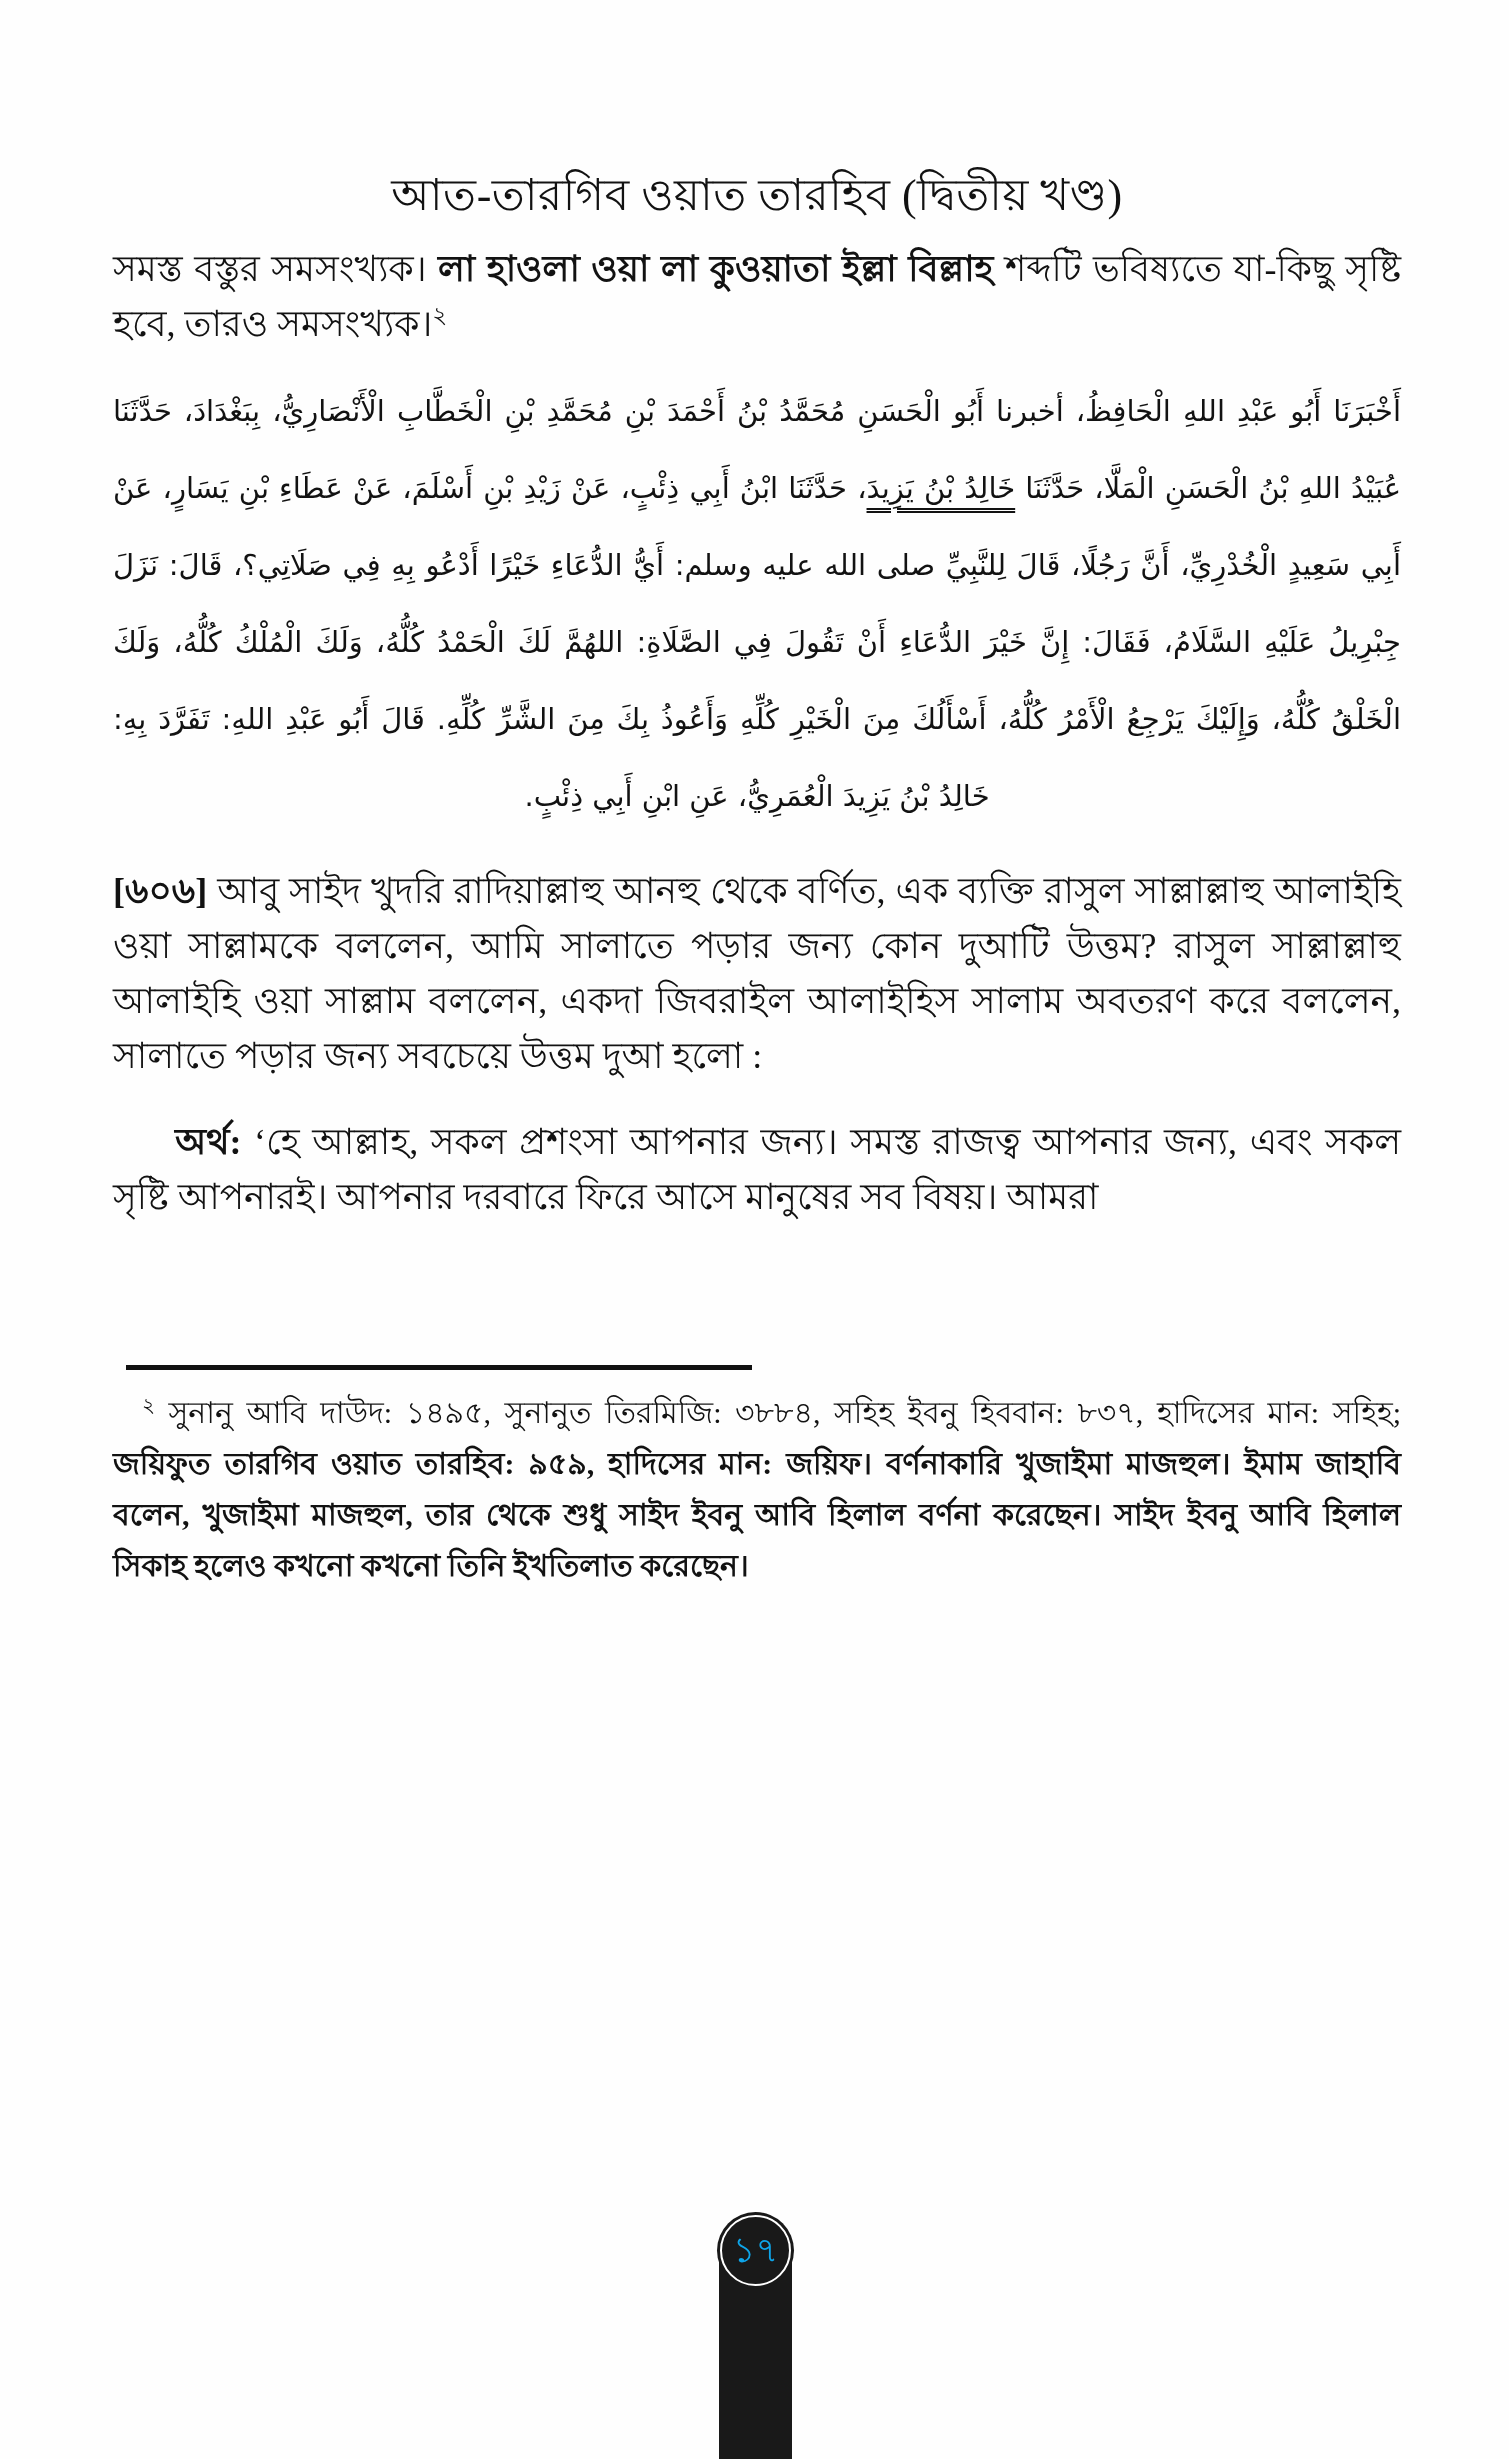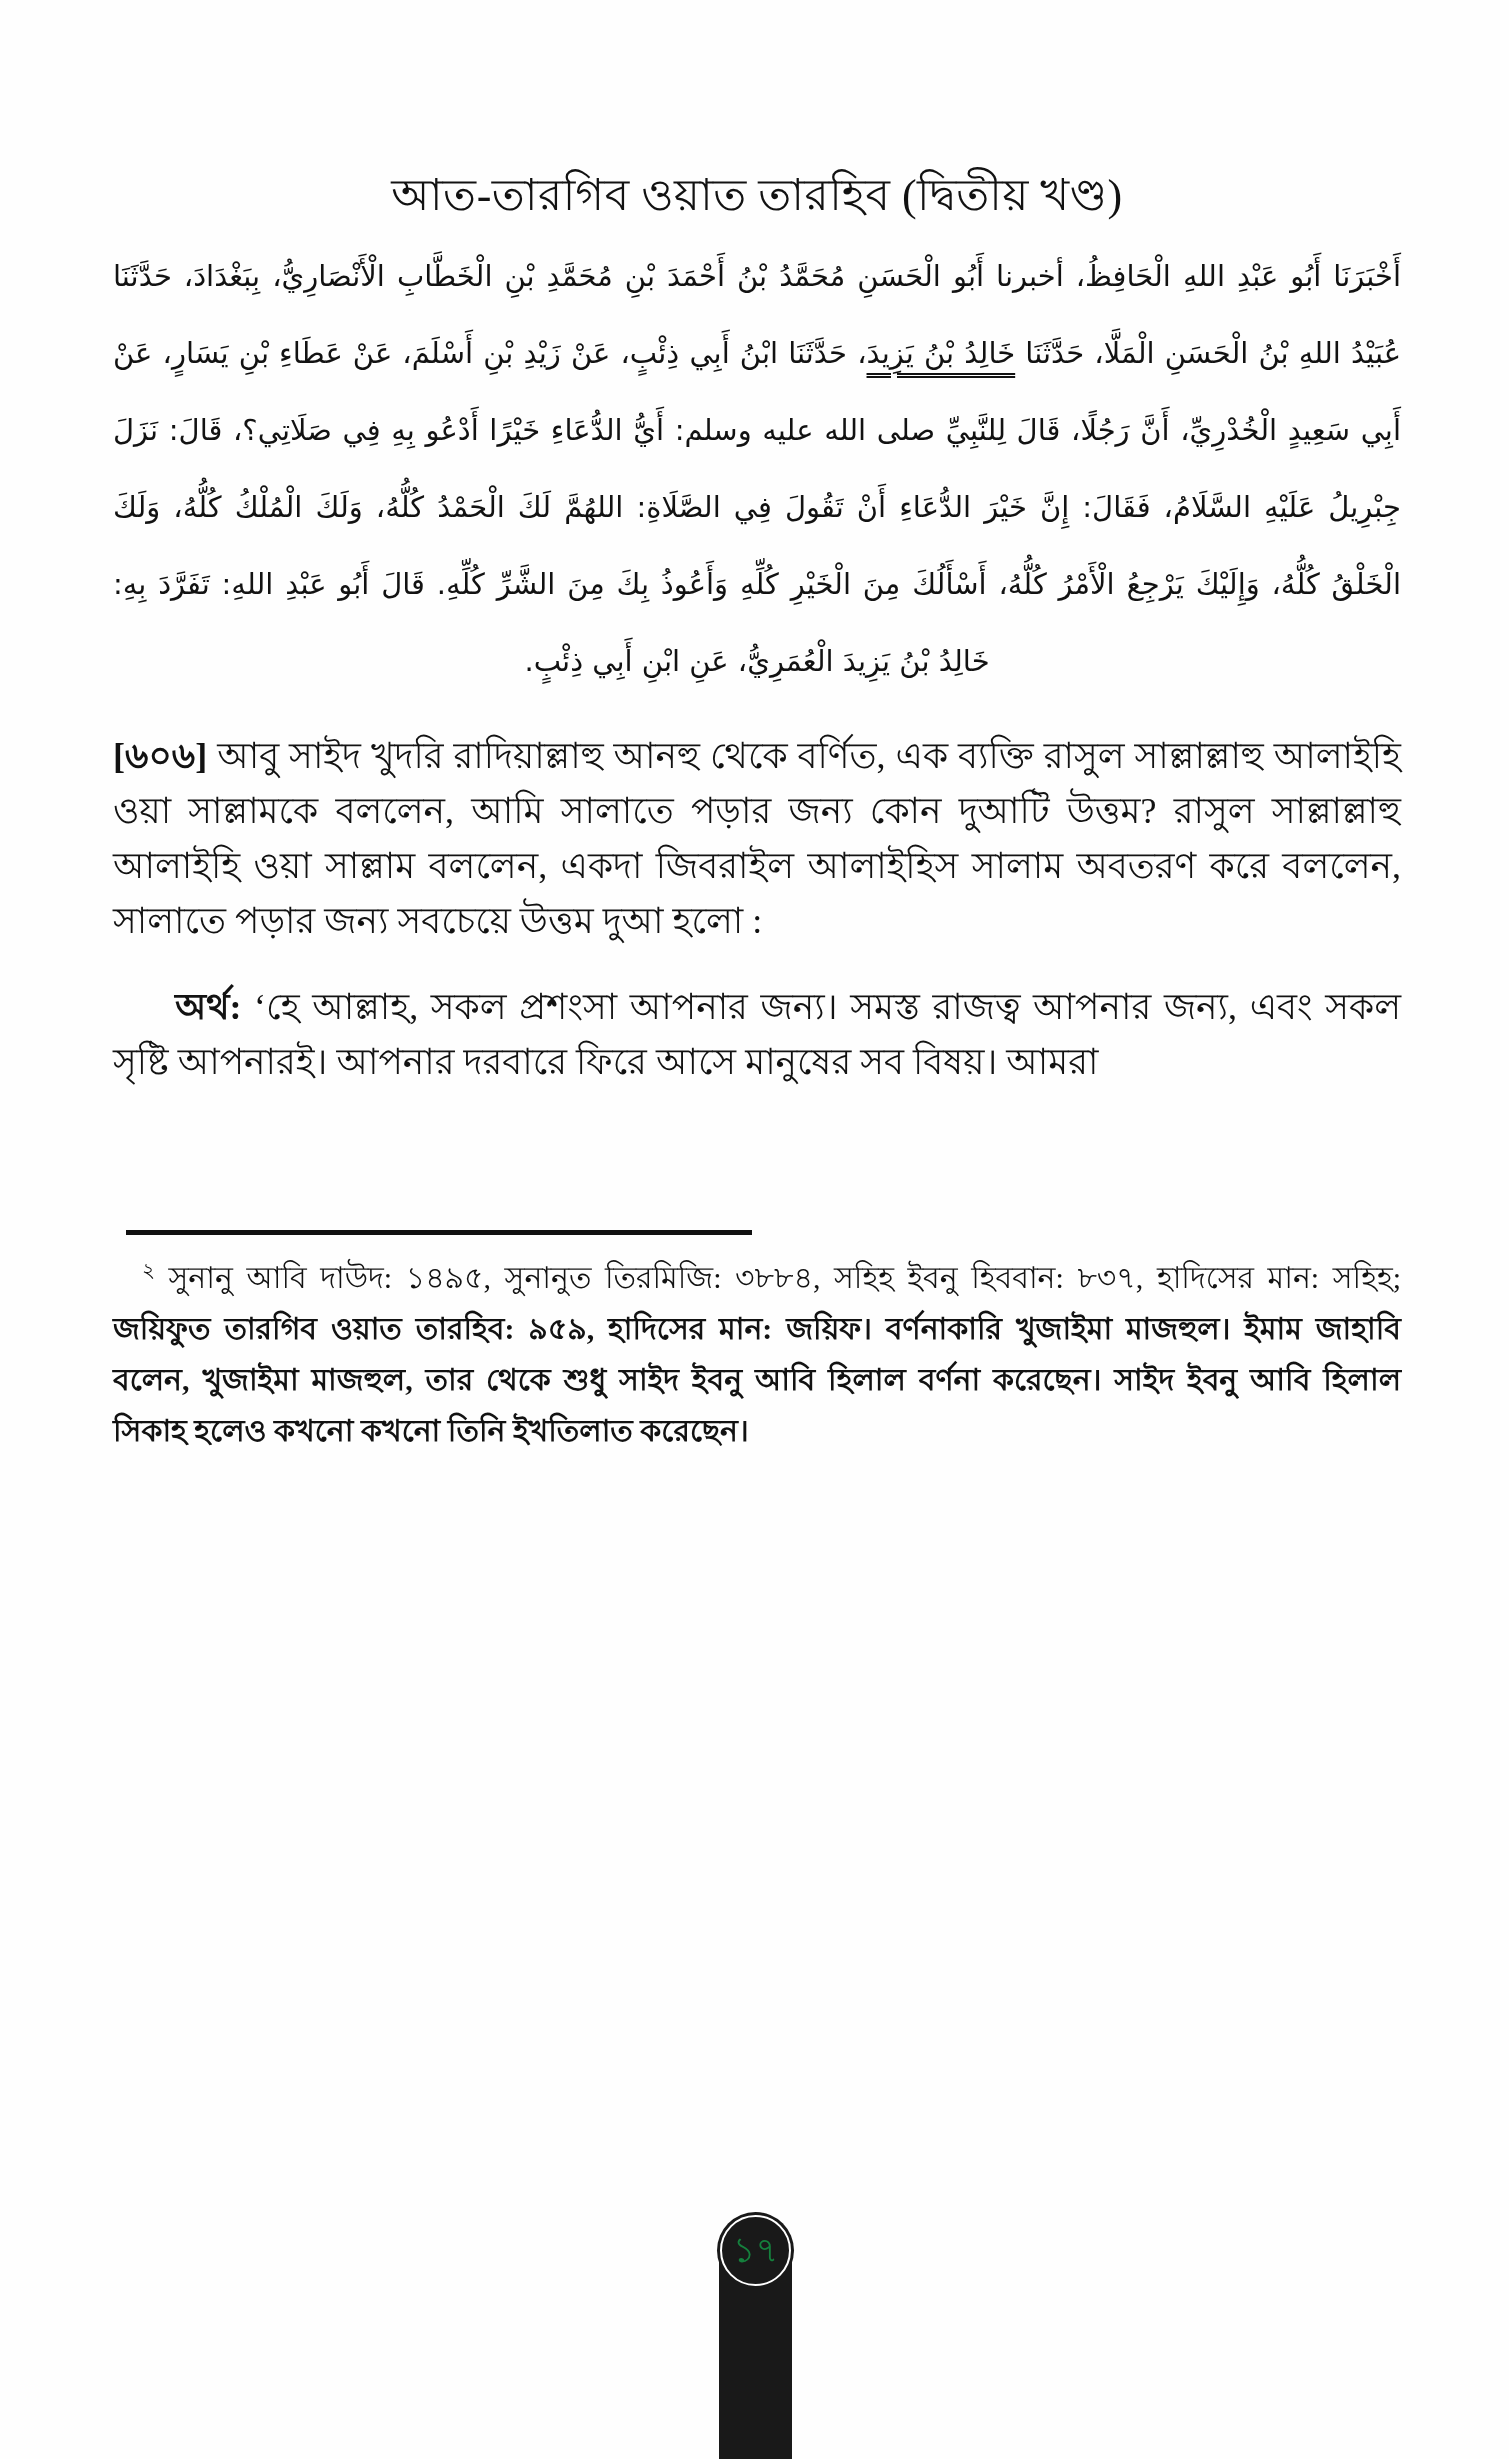--- a/index.html
+++ b/index.html
@@ -98,33 +98,34 @@
     justify-content: center;
   }
   .pagenum-ring {
     position: absolute;
     inset: 2.9px;
     border: 2.9px solid #ffffff;
     border-radius: 50%;
   }
   .pagenum-text {
     position: relative;
-    color: #15803d;
+    color: #0ea5e9;
     font-size: 35px;
     line-height: 1;
     font-family: "Liberation Serif", "DejaVu Serif", serif;
   }
 </style>
 </head>
 <body>
 
 <div class="content">
 
   <div class="running-header">আত-তারগিব ওয়াত তারহিব (দ্বিতীয় খণ্ড)</div>
 
+  <p class="bn-para intro-para"><span>সমস্ত বস্তুর সমসংখ্যক। </span><span class="bold">লা হাওলা ওয়া লা কুওয়াতা ইল্লা বিল্লাহ</span><span> শব্দটি ভবিষ্যতে যা-কিছু সৃষ্টি হবে, তারও সমসংখ্যক।</span><sup class="fn-ref">২</sup></p>
 
   <p class="arabic arabic-isnad"><span>أَخْبَرَنَا أَبُو عَبْدِ اللهِ الْحَافِظُ، أخبرنا أَبُو الْحَسَنِ مُحَمَّدُ بْنُ أَحْمَدَ بْنِ مُحَمَّدِ بْنِ الْخَطَّابِ الْأَنْصَارِيُّ، بِبَغْدَادَ، حَدَّثَنَا عُبَيْدُ اللهِ بْنُ الْحَسَنِ الْمَلَّا، حَدَّثَنَا </span><span class="u-name">خَالِدُ بْنُ يَزِيدَ</span><span>، حَدَّثَنَا ابْنُ أَبِي ذِئْبٍ، عَنْ زَيْدِ بْنِ أَسْلَمَ، عَنْ عَطَاءِ بْنِ يَسَارٍ، عَنْ أَبِي سَعِيدٍ الْخُدْرِيِّ، أَنَّ رَجُلًا، قَالَ لِلنَّبِيِّ صلى الله عليه وسلم: أَيُّ الدُّعَاءِ خَيْرًا أَدْعُو بِهِ فِي صَلَاتِي؟، قَالَ: نَزَلَ جِبْرِيلُ عَلَيْهِ السَّلَامُ، فَقَالَ: إِنَّ خَيْرَ الدُّعَاءِ أَنْ تَقُولَ فِي الصَّلَاةِ: اللهُمَّ لَكَ الْحَمْدُ كُلُّهُ، وَلَكَ الْمُلْكُ كُلُّهُ، وَلَكَ الْخَلْقُ كُلُّهُ، وَإِلَيْكَ يَرْجِعُ الْأَمْرُ كُلُّهُ، أَسْأَلُكَ مِنَ الْخَيْرِ كُلِّهِ وَأَعُوذُ بِكَ مِنَ الشَّرِّ كُلِّهِ. قَالَ أَبُو عَبْدِ اللهِ: تَفَرَّدَ بِهِ: خَالِدُ بْنُ يَزِيدَ الْعُمَرِيُّ، عَنِ ابْنِ أَبِي ذِئْبٍ.</span></p>
 
   <p class="bn-para hadith-para"><span class="bold">[৬০৬]</span><span> আবু সাইদ খুদরি রাদিয়াল্লাহু আনহু থেকে বর্ণিত, এক ব্যক্তি রাসুল সাল্লাল্লাহু আলাইহি ওয়া সাল্লামকে বললেন, আমি সালাতে পড়ার জন্য কোন দুআটি উত্তম? রাসুল সাল্লাল্লাহু আলাইহি ওয়া সাল্লাম বললেন, একদা জিবরাইল আলাইহিস সালাম অবতরণ করে বললেন, সালাতে পড়ার জন্য সবচেয়ে উত্তম দুআ হলো :</span></p>
 
 
 
   <p class="bn-para ortho-para"><span class="bold">অর্থ:</span><span> ‘হে আল্লাহ, সকল প্রশংসা আপনার জন্য। সমস্ত রাজত্ব আপনার জন্য, এবং সকল সৃষ্টি আপনারই। আপনার দরবারে ফিরে আসে মানুষের সব বিষয়। আমরা</span></p>
 
   <div class="footnote-separator"></div>

